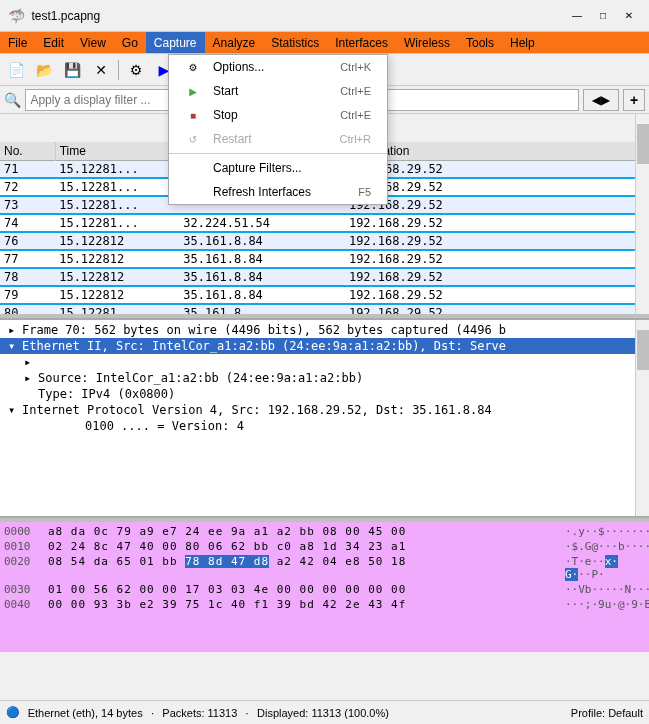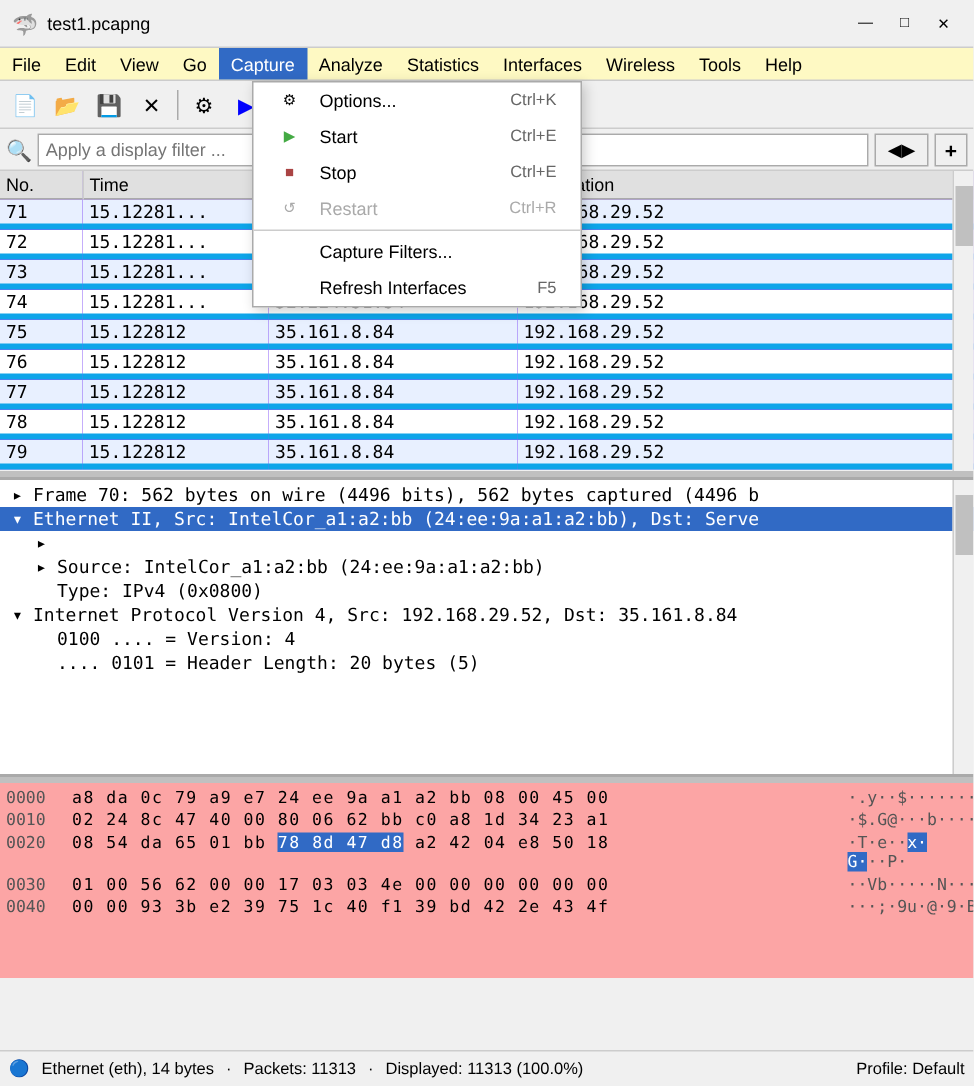--- a/index.html
+++ b/index.html
@@ -38,21 +38,21 @@
       background: #f0f0f0;
       cursor: pointer;
       display: flex;
       align-items: center;
       justify-content: center;
       font-size: 10px;
     }
 
     
     .menu-bar {
-      background: #fef9c3;
+      background: #f97316;
       height: 22px;
       display: flex;
       align-items: center;
       border-bottom: 1px solid #ccc;
     }
     .menu-item {
       padding: 2px 8px;
       cursor: pointer;
       font-size: 12px;
       height: 100%;
@@ -132,37 +132,38 @@
       align-items: center;
       justify-content: center;
       font-size: 14px;
       font-weight: bold;
     }
 
     
     .packet-table {
       width: 100%;
       border-collapse: collapse;
-      background: #8b5cf6;
+      background: #404040;
       font-size: 12px;
       font-family: monospace;
+      margin-top: 28px;
     }
     .packet-table thead tr {
       background: #e0e0e0;
       border-bottom: 1px solid #aaa;
     }
     .packet-table thead th {
       padding: 2px 4px;
       text-align: left;
       font-weight: normal;
       border-right: 1px solid #ccc;
       font-family: 'Segoe UI', sans-serif;
     }
     .packet-table tbody tr {
-      border-bottom: 4px solid #0ea5e9;
+      border-bottom: 2px solid #0ea5e9;
     }
     .packet-table tbody tr:nth-child(odd) { background: #e8f0ff; }
     .packet-table tbody tr:nth-child(even) { background: white; }
     .packet-table td {
       padding: 1px 4px;
       white-space: nowrap;
       overflow: hidden;
     }
 
     .table-container {
@@ -212,21 +213,21 @@
       color: white;
     }
     .detail-expand {
       width: 14px;
       display: inline-block;
       cursor: pointer;
     }
 
     
     .hex-panel {
-      background: #fca5a5;
+      background: #f0abfc;
       height: 130px;
       overflow: hidden;
       font-size: 11px;
       font-family: monospace;
       padding: 2px 4px;
       position: relative;
     }
     .hex-row {
       display: flex;
       padding: 1px 0;
@@ -381,26 +382,20 @@
           <td></td>
           <td>192.168.29.52</td>
         </tr>
         <tr>
           <td>74</td>
           <td>15.12281...</td>
           <td>32.224.51.54</td>
           <td>192.168.29.52</td>
         </tr>
         <tr>
-          <td>75</td>
-          <td>15.122812</td>
-          <td>35.161.8.84</td>
-          <td>192.168.29.52</td>
-        </tr>
-        <tr>
           <td>76</td>
           <td>15.122812</td>
           <td>35.161.8.84</td>
           <td>192.168.29.52</td>
         </tr>
         <tr>
           <td>77</td>
           <td>15.122812</td>
           <td>35.161.8.84</td>
           <td>192.168.29.52</td>
@@ -408,20 +403,26 @@
         <tr>
           <td>78</td>
           <td>15.122812</td>
           <td>35.161.8.84</td>
           <td>192.168.29.52</td>
         </tr>
         <tr>
           <td>79</td>
           <td>15.122812</td>
           <td>35.161.8.84</td>
+          <td>192.168.29.52</td>
+        </tr>
+        <tr>
+          <td>80</td>
+          <td>15.12281...</td>
+          <td>35.161.8...</td>
           <td>192.168.29.52</td>
         </tr>
       </tbody>
   </table>
   <div class="scrollbar-v">
     <div class="scrollbar-thumb"></div>
   </div>
 </div>
 
 <div class="splitter"></div>
@@ -452,26 +453,21 @@
       <span style="overflow: hidden; text-overflow: ellipsis; white-space: nowrap;">Type: IPv4 (0x0800)</span>
     </div>
     <div class="detail-row">
       <span style="display: inline-block; width: 4px;"></span>
       <span class="detail-expand">▾</span>
       <span style="overflow: hidden; text-overflow: ellipsis; white-space: nowrap; text-align: center;">Internet Protocol Version 4, Src: 192.168.29.52, Dst: 35.161.8.84</span>
     </div>
     <div class="detail-row">
       <span style="display: inline-block; width: 20px;"></span>
       <span class="detail-expand"> </span>
-      <span style="overflow: hidden; text-overflow: ellipsis; white-space: nowrap;">0100 .... = Version: 4</span>
-    </div>
-    <div class="detail-row">
-      <span style="display: inline-block; width: 20px;"></span>
-      <span class="detail-expand"> </span>
-      <span style="overflow: hidden; text-overflow: ellipsis; white-space: nowrap;">.... 0101 = Header Length: 20 bytes (5)</span>
+      <span style="overflow: hidden; text-overflow: ellipsis; white-space: nowrap; margin-left: 47px;">0100 .... = Version: 4</span>
     </div>
     <div class="scrollbar-v" style="top:0; height:100%;">
     <div class="scrollbar-thumb"></div>
   </div>
 </div>
 
 <div class="splitter"></div>
 
 <div class="hex-panel" id="hex-panel">
 <div class="hex-row">

